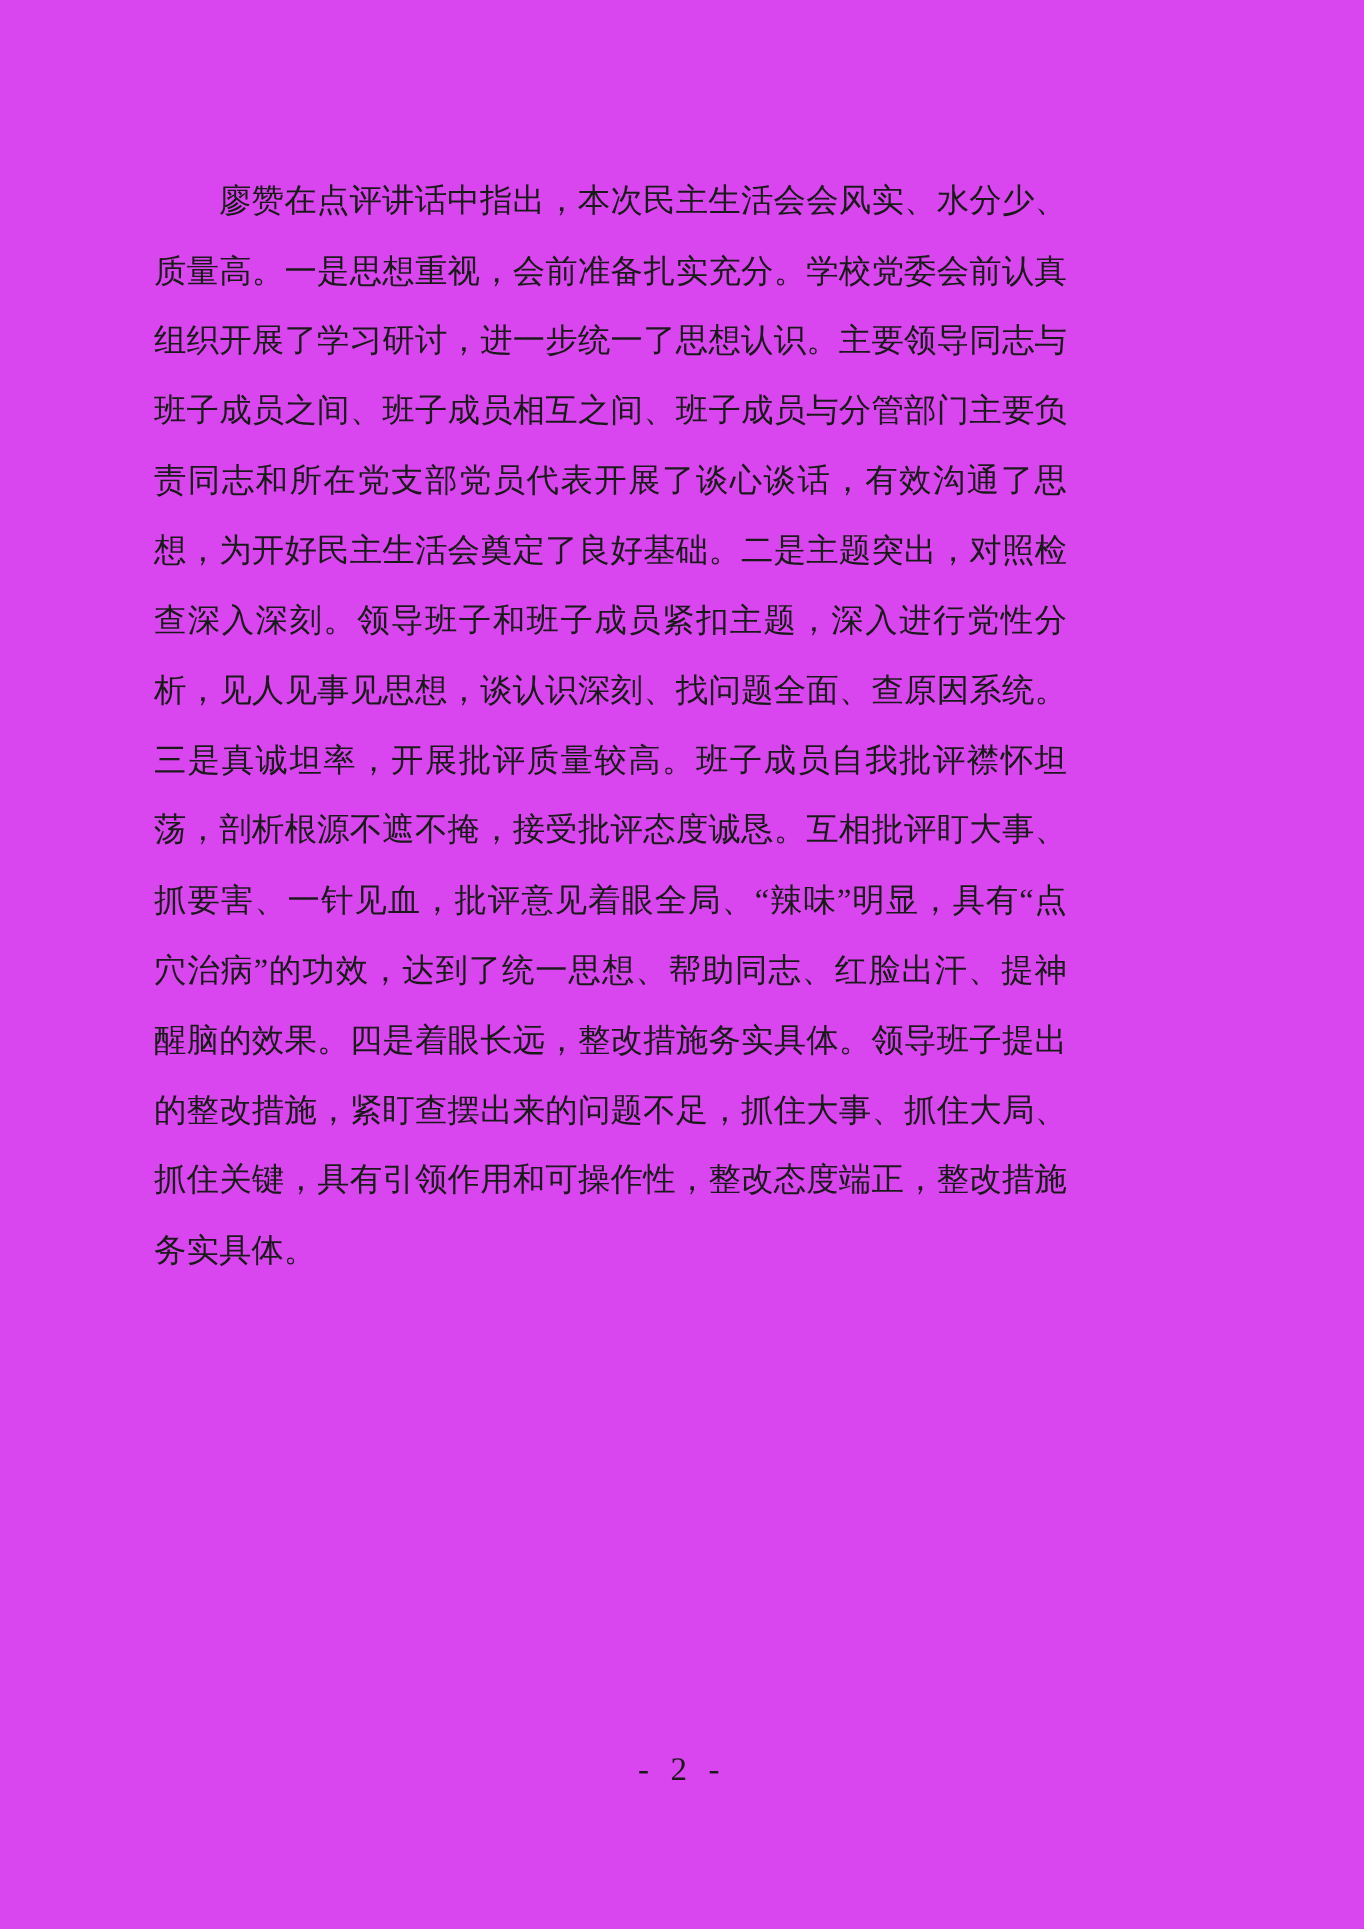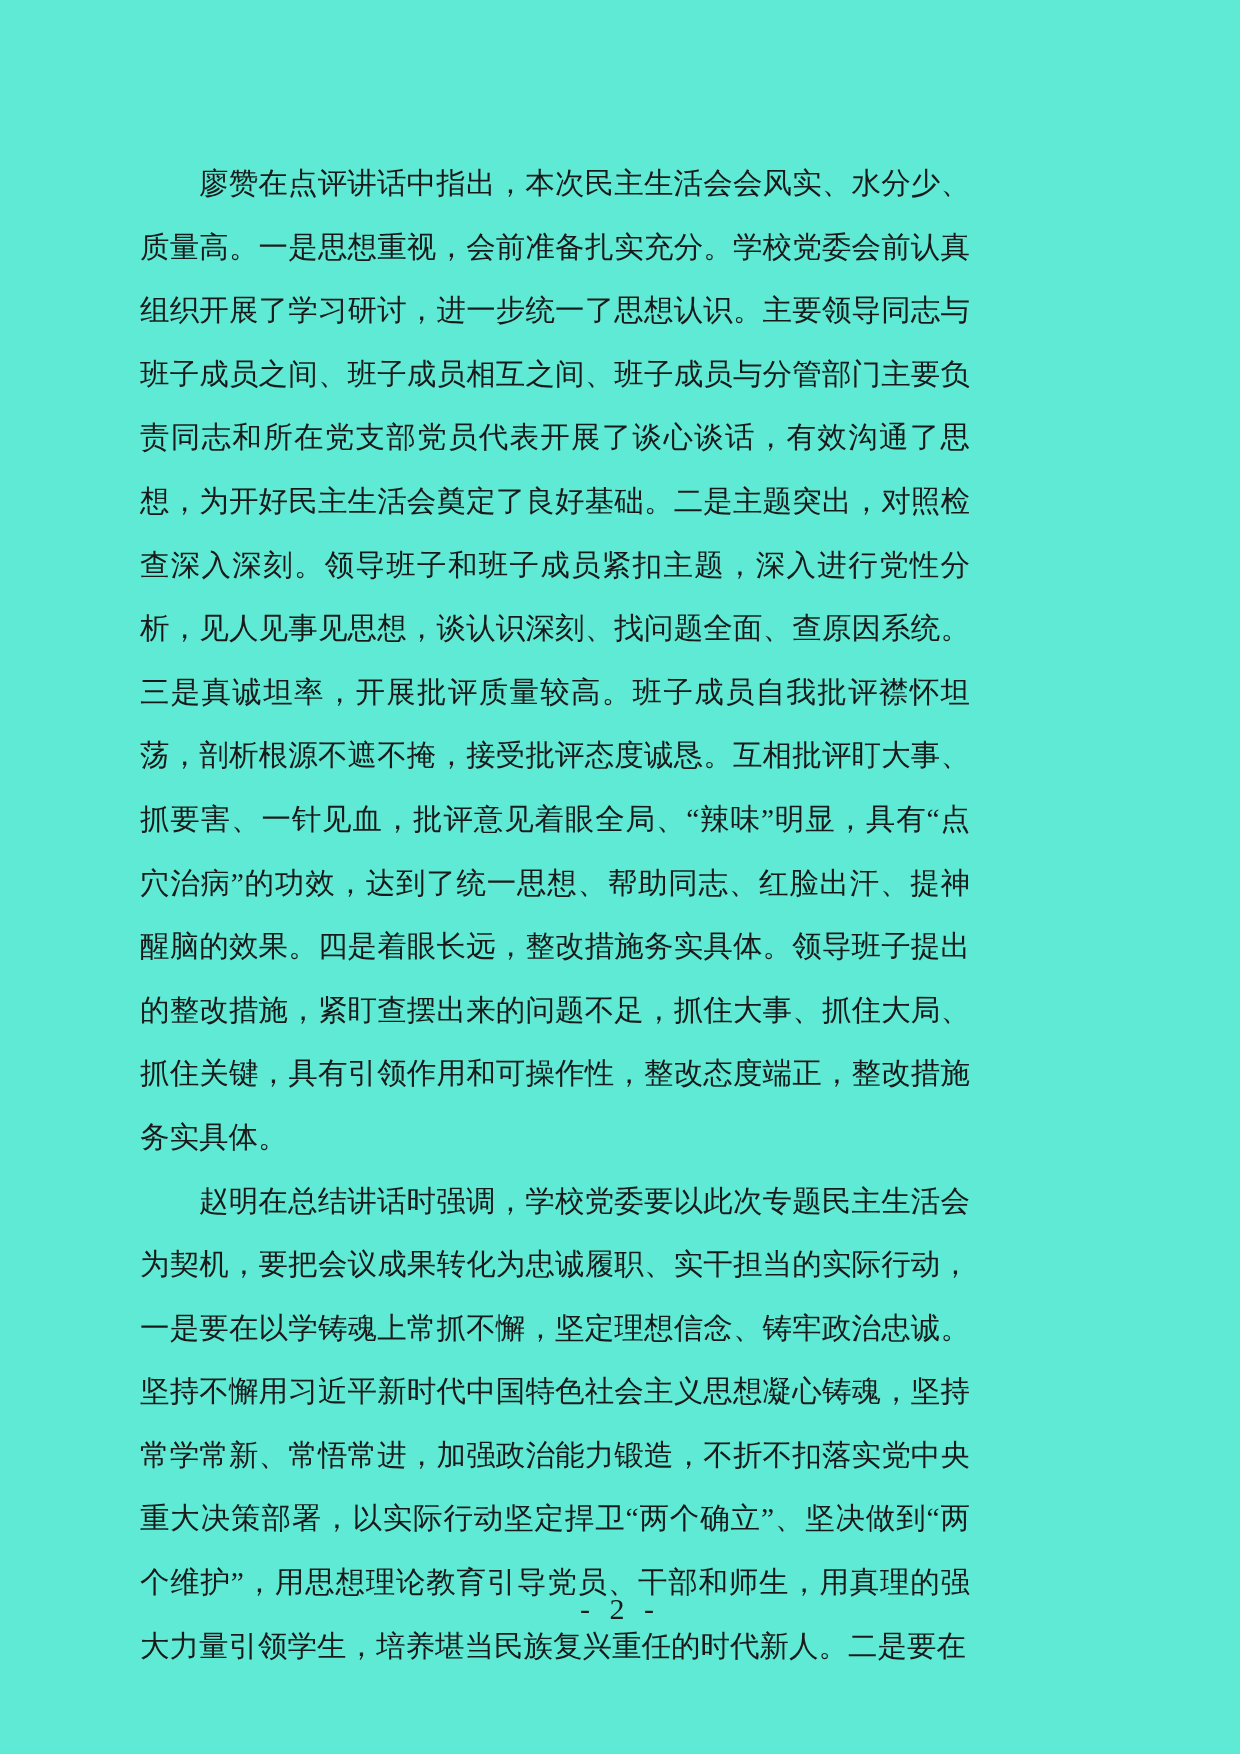--- a/index.html
+++ b/index.html
@@ -15,21 +15,21 @@
     font-family: "Liberation Serif", "DejaVu Serif", serif;
     color: #000000;
   }
 
   .page {
     position: absolute;
     top: 0;
     left: 0;
     width: 1240px;
     height: 1754px;
-    background: #5eead4;
+    background: #d946ef;
     overflow: hidden;
   }
 
   .doc-body {
     position: absolute;
     top: 152px;
     left: 140px;
     width: 830px;
   }
 
@@ -55,16 +55,15 @@
     letter-spacing: 6px;
     color: #1a1a1a;
   }
 </style>
 </head>
 <body>
 
 <div class="page">
   <div class="doc-body">
     <p class="para">廖赞在点评讲话中指出，本次民主生活会会风实、水分少、质量高。一是思想重视，会前准备扎实充分。学校党委会前认真组织开展了学习研讨，进一步统一了思想认识。主要领导同志与班子成员之间、班子成员相互之间、班子成员与分管部门主要负责同志和所在党支部党员代表开展了谈心谈话，有效沟通了思想，为开好民主生活会奠定了良好基础。二是主题突出，对照检查深入深刻。领导班子和班子成员紧扣主题，深入进行党性分析，见人见事见思想，谈认识深刻、找问题全面、查原因系统。三是真诚坦率，开展批评质量较高。班子成员自我批评襟怀坦荡，剖析根源不遮不掩，接受批评态度诚恳。互相批评盯大事、抓要害、一针见血，批评意见着眼全局、“辣味”明显，具有“点穴治病”的功效，达到了统一思想、帮助同志、红脸出汗、提神醒脑的效果。四是着眼长远，整改措施务实具体。领导班子提出的整改措施，紧盯查摆出来的问题不足，抓住大事、抓住大局、抓住关键，具有引领作用和可操作性，整改态度端正，整改措施务实具体。</p>
-    <p class="para">赵明在总结讲话时强调，学校党委要以此次专题民主生活会为契机，要把会议成果转化为忠诚履职、实干担当的实际行动，一是要在以学铸魂上常抓不懈，坚定理想信念、铸牢政治忠诚。坚持不懈用习近平新时代中国特色社会主义思想凝心铸魂，坚持常学常新、常悟常进，加强政治能力锻造，不折不扣落实党中央重大决策部署，以实际行动坚定捍卫“两个确立”、坚决做到“两个维护”，用思想理论教育引导党员、干部和师生，用真理的强大力量引领学生，培养堪当民族复兴重任的时代新人。二是要在</p>
   </div>
   <div class="footer">- 2 -</div>
 </div>
 
 </body></html>

